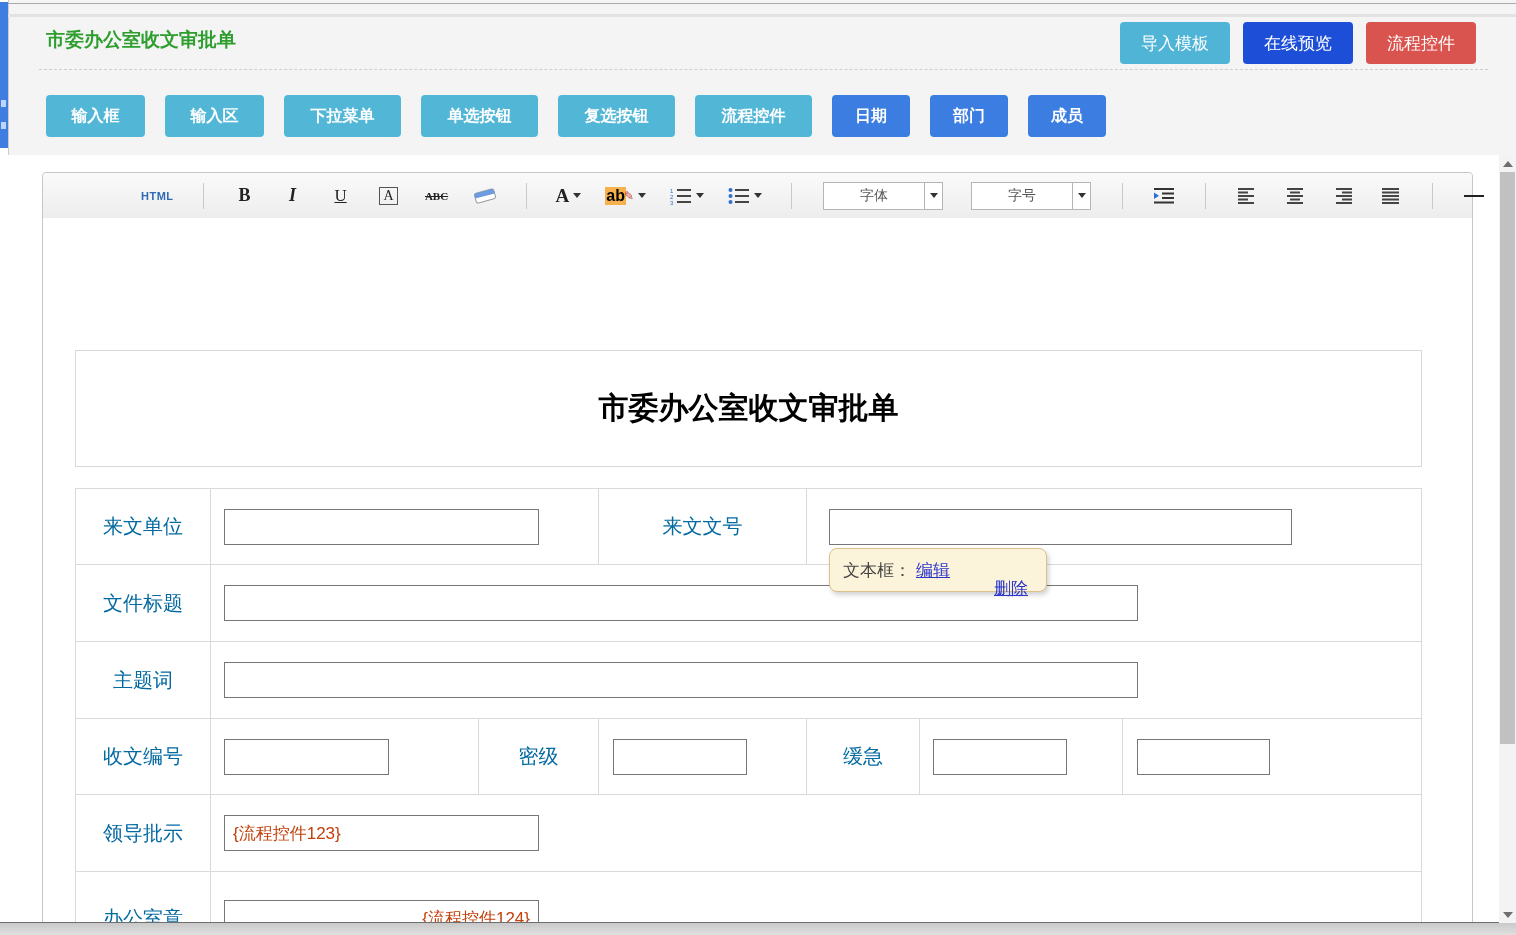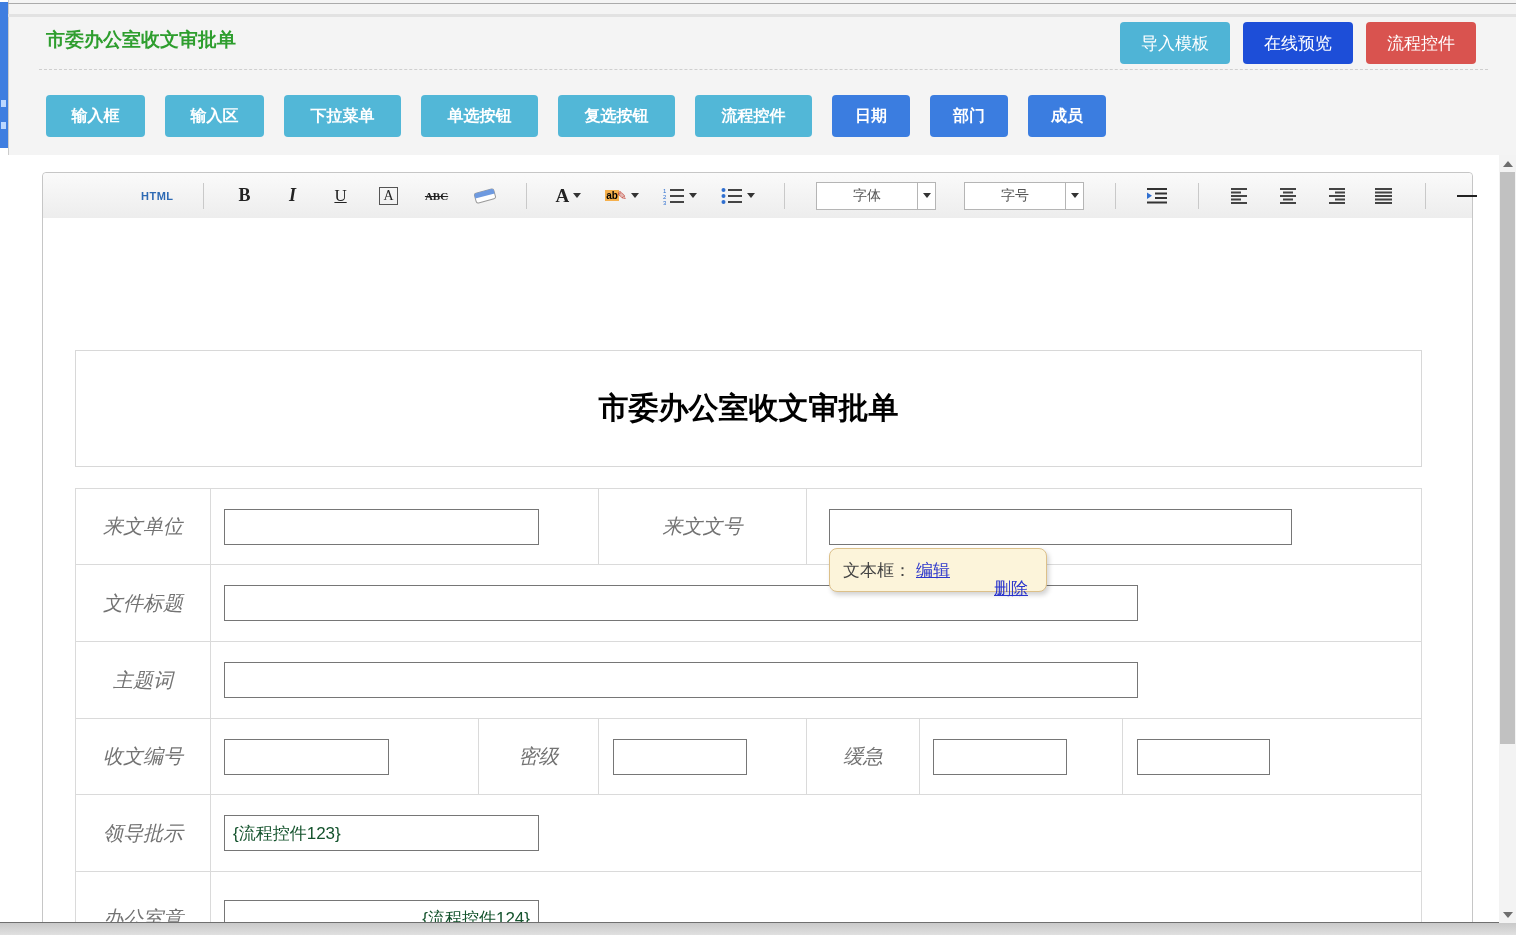--- a/index.html
+++ b/index.html
@@ -40,21 +40,21 @@
     margin:0 3px;border-radius:3px;cursor:pointer;flex:0 0 auto;}
   .sep{width:1px;height:26px;background:#c9c9c9;margin:0 8px;flex:0 0 auto;}
   .html-label{font-weight:bold;font-size:11px;color:#2d6ab4;letter-spacing:.5px;}
   .glyph{font-family:"Liberation Serif","DejaVu Serif",serif;color:#222;}
   .g-b{font-weight:bold;font-size:18px;}
   .g-i{font-style:italic;font-size:18px;font-weight:bold;}
   .g-u{font-size:17px;text-decoration:underline;}
   .g-box{font-size:14px;border:1px solid #555;padding:0 3px;line-height:16px;}
   .g-abc{font-weight:bold;font-size:11px;text-decoration:line-through;}
   .g-a{font-size:19px;font-weight:bold;}
-  .g-ab{background:#f6b04c;font-size:10px;font-weight:bold;padding:0 1px;font-family:"Liberation Sans",sans-serif;}
+  .g-ab{background:#f6b04c;font-size:16px;font-weight:bold;padding:0 1px;font-family:"Liberation Sans",sans-serif;}
   .g-pencil{color:#c0392b;font-size:12px;margin-left:-2px;}
   .g-omega{font-size:19px;font-weight:bold;color:#2d5fb0;}
   .g-hr{width:20px;height:2px;background:#222;}
   .caret{width:0;height:0;border-left:4px solid transparent;border-right:4px solid transparent;
     border-top:5px solid #333;margin-left:4px;}
   .fontsel{display:flex;height:26px;border:1px solid #b5b5b5;background:#fff;margin:0 5px;flex:0 0 auto;}
   .fontsel .txt{width:100px;text-align:center;line-height:24px;font-size:14px;color:#555;}
   .fontsel .arr{width:17px;border-left:1px solid #b5b5b5;display:flex;align-items:center;justify-content:center;}
   .monitor-btn{margin-left:auto;margin-right:28px;}
 
@@ -62,25 +62,25 @@
   .content{position:absolute;left:0;top:45px;right:0;bottom:0;overflow:hidden;background:#fff;}
   .title-box{position:absolute;left:32px;top:132px;width:1347px;height:117px;box-sizing:border-box;
     border:1px solid #d8d8d8;display:flex;align-items:center;justify-content:center;}
   .form-title{font-size:30px;font-weight:bold;color:#000;}
   .ftable{position:absolute;left:32px;top:270px;width:1347px;box-sizing:border-box;border:1px solid #dadada;}
   .frow{display:flex;border-top:1px solid #dadada;}
   .frow:first-child{border-top:none;}
   .fcell{border-left:1px solid #dadada;box-sizing:border-box;display:flex;align-items:center;flex:0 0 auto;}
   .fcell:first-child{border-left:none;}
   .fcell.grow{flex:1 1 auto;}
-  .flabel{justify-content:center;font-size:20px;color:#737373;font-style:italic;}
+  .flabel{justify-content:center;font-size:20px;color:#0369a1;}
   .ficell{padding-left:13px;}
   .ficell.p22{padding-left:22px;}
   .ficell.p14{padding-left:14px;}
-  input.fi{height:36px;border:1px solid #767676;background:#fff;color:#14532d;
+  input.fi{height:36px;border:1px solid #767676;background:#fff;color:#c2410c;
     font-family:"Liberation Sans","DejaVu Sans",sans-serif;font-size:17px;padding:0 8px;box-sizing:border-box;}
   .r75{height:75px}.r76{height:76px}.r92{height:92px}
   .cw134{width:134px}.cw388{width:388px}.cw208{width:208px}.cw268{width:268px}
   .cw120{width:120px}.cw113{width:113px}.cw203{width:203px}.cw102{width:102px}
 
   
   .tooltip{position:absolute;left:786px;top:330px;width:218px;height:44px;box-sizing:border-box;z-index:5;
     background:#fcf4da;border:1px solid #dcc08a;border-radius:8px;box-shadow:2px 3px 5px rgba(0,0,0,.18);
     display:flex;align-items:center;padding-left:13px;
     font-family:"Liberation Serif","DejaVu Serif",serif;font-size:17px;color:#444;}

